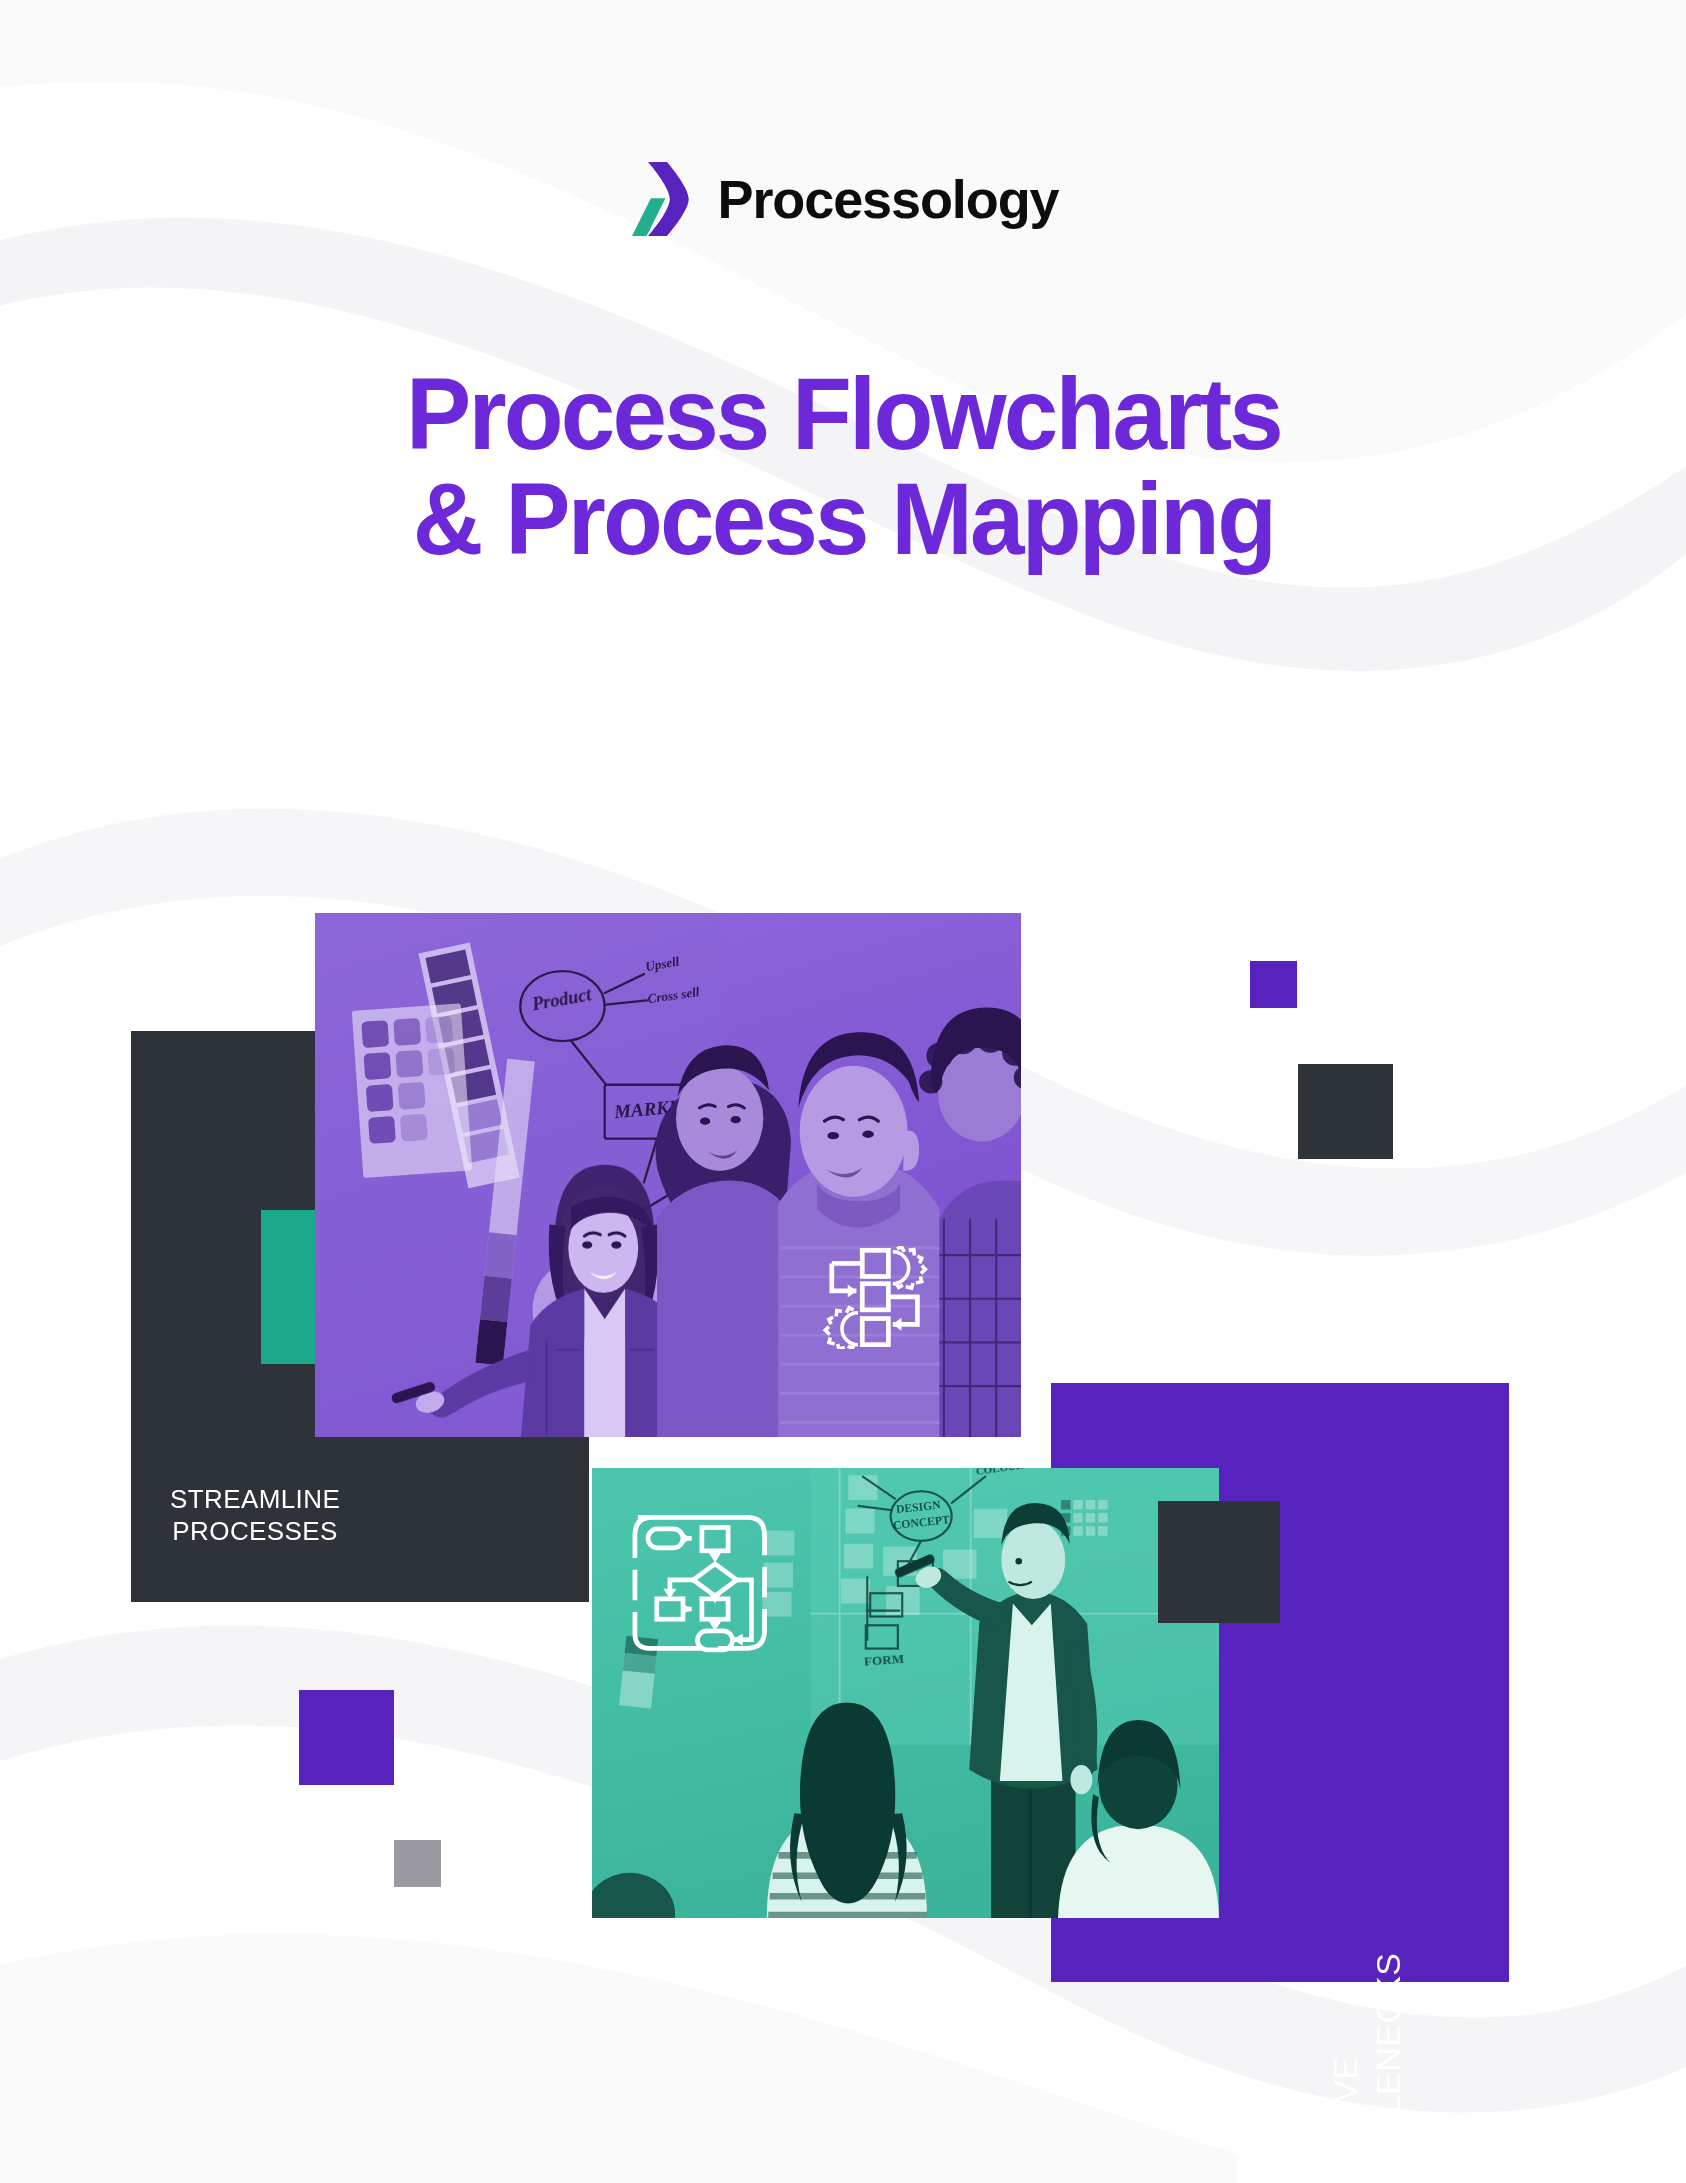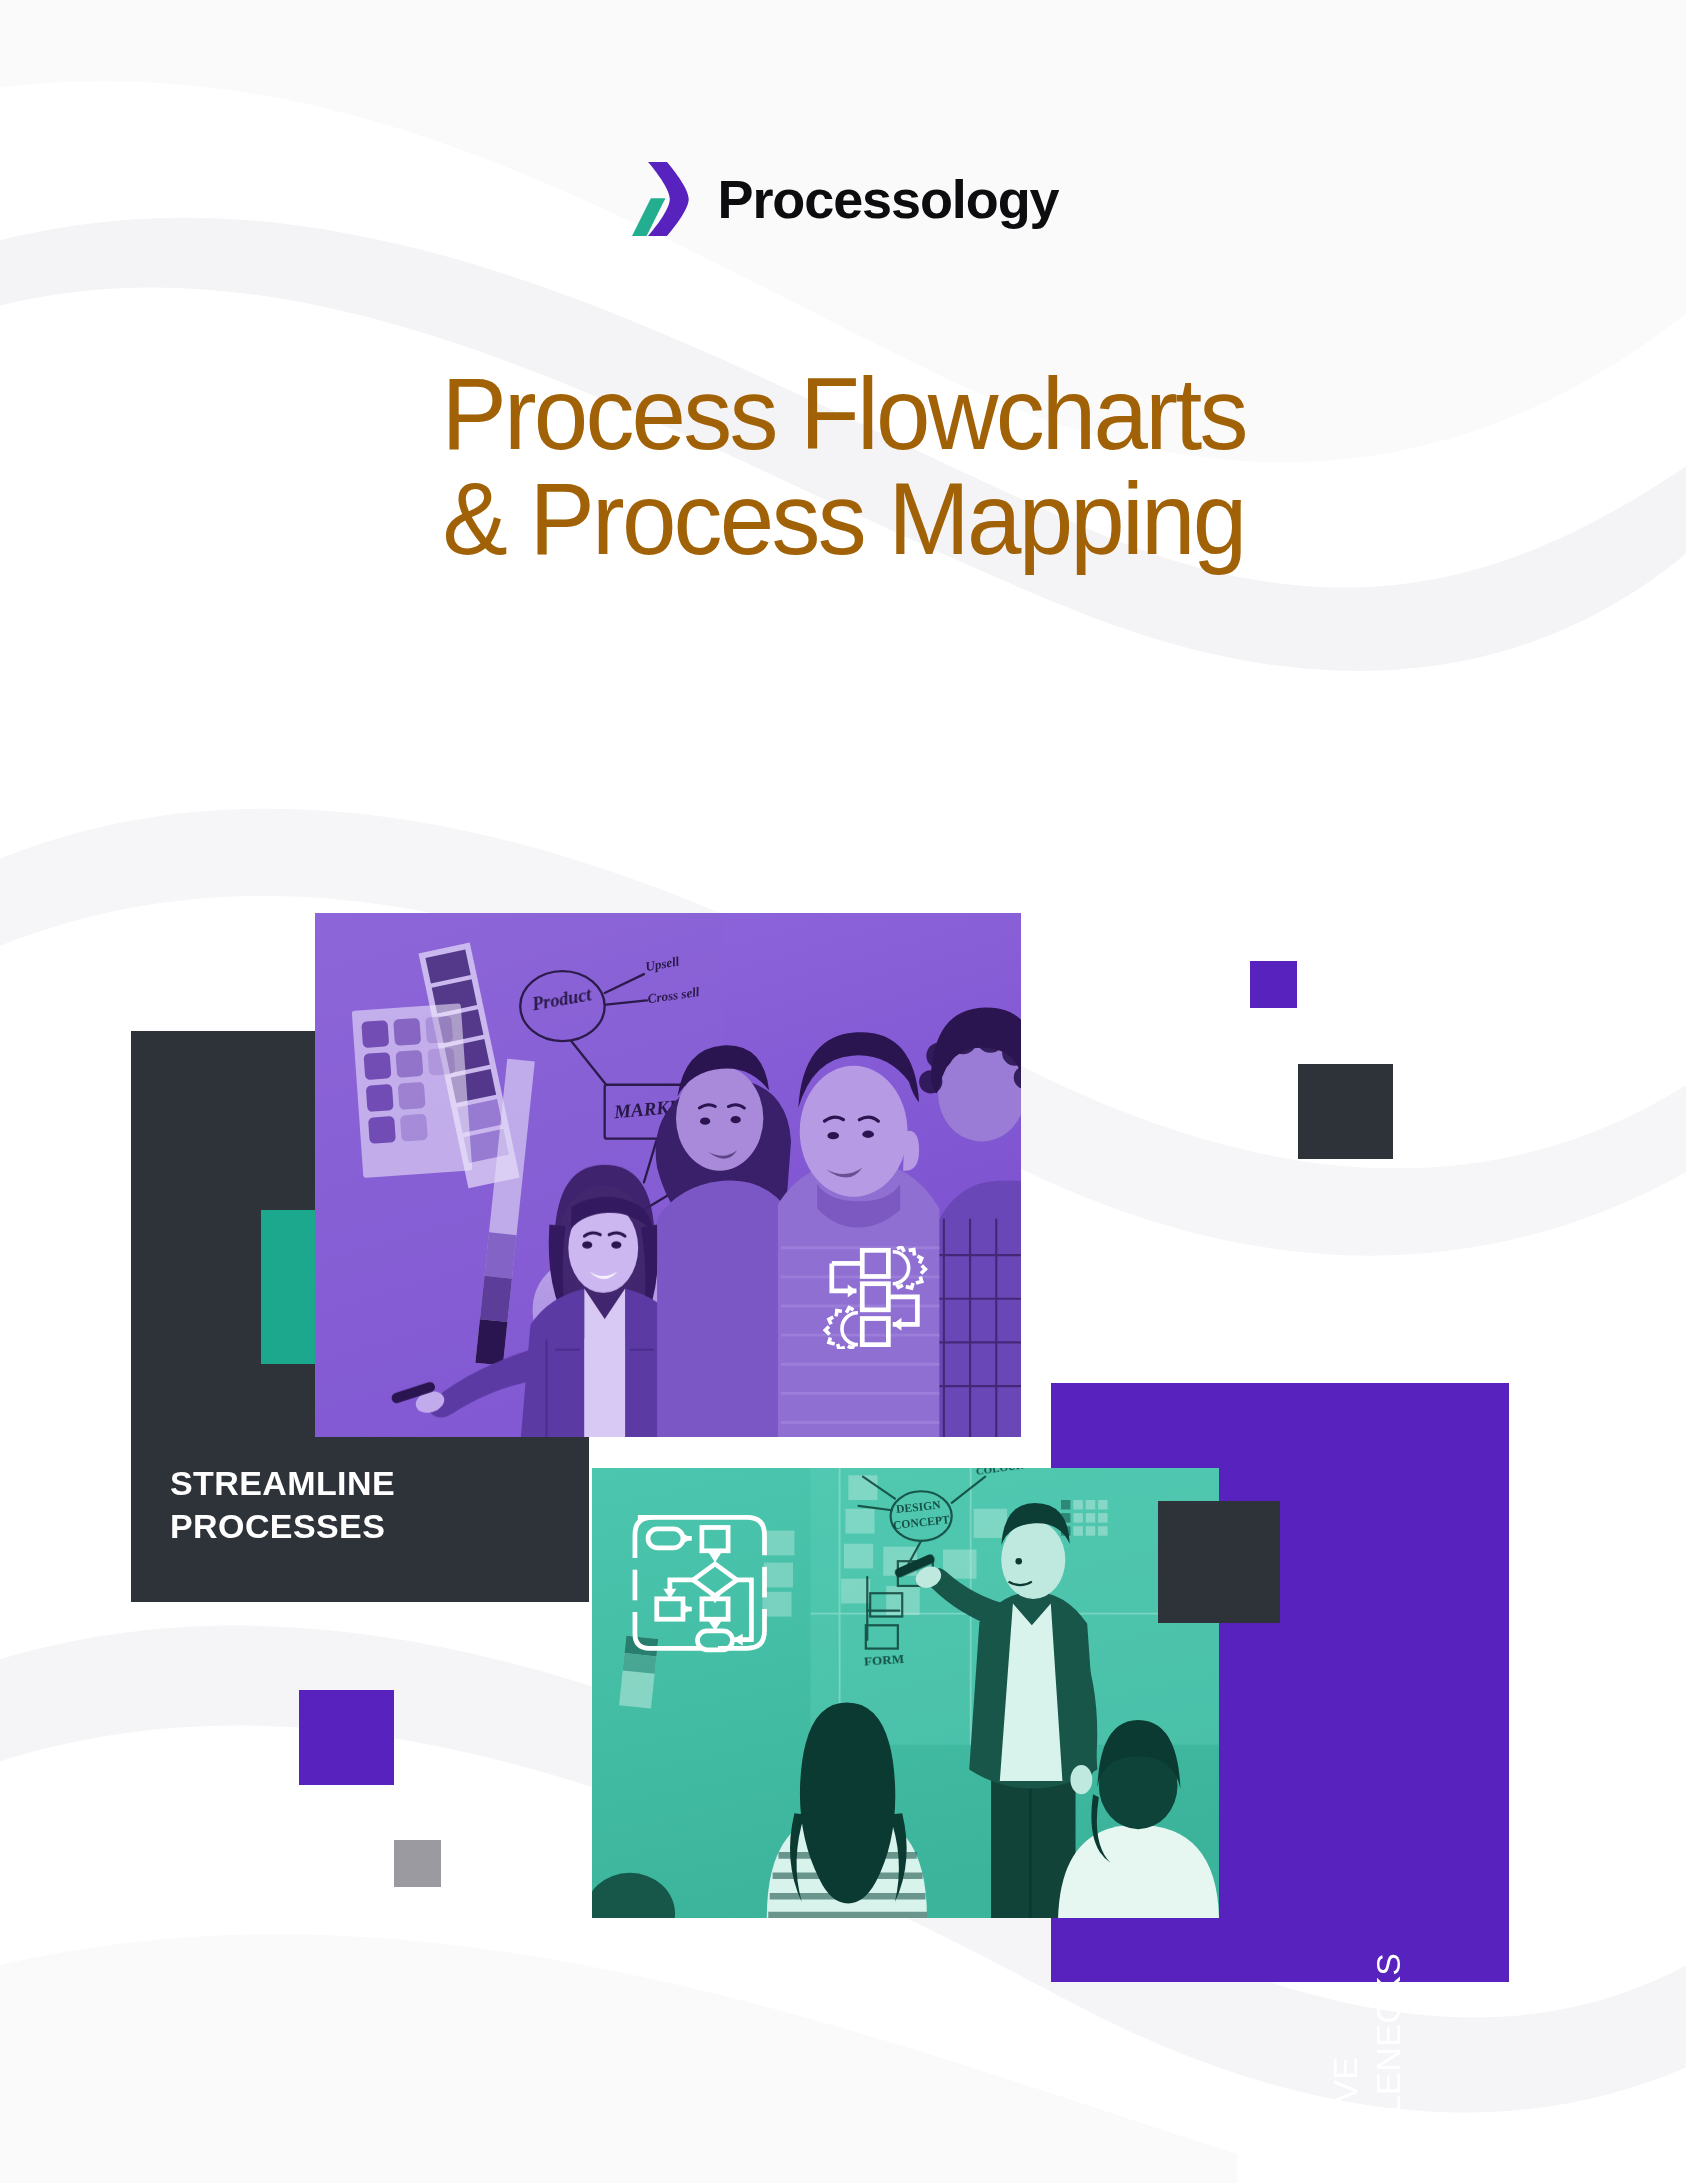--- a/index.html
+++ b/index.html
@@ -23,44 +23,44 @@
   #logo-mark{ width:70px; height:80px; flex:0 0 auto; }
   #logo-text{
     font-size:54px; font-weight:700; letter-spacing:-1.1px;
     color:#0d0d0f; line-height:1; white-space:nowrap;text-align:right;
   }
 
   
   #headline{
     position:absolute; top:362px; left:0; width:100%;
     text-align:center; z-index:5;
-    color:#a16207;
-    font-weight:400;
+    color:#6d28d9;
+    font-weight:700;
     font-size:102px;
     line-height:1.03;
     letter-spacing:-2.9px;
     font-stretch:condensed;
   }
   #headline .l{ display:block; white-space:nowrap; transform:scaleX(0.96); }
 
   
   #collage{ position:absolute; inset:0; z-index:2; }
   .blk{ position:absolute; }
 
   
   #dark-panel{
     left:131px; top:1031px; width:458px; height:571px;
     background:#2E3239;
     z-index:3;
   }
   #streamline-label{
     position:absolute; left:39px; bottom:54px;
-    color:#ffffff; font-size:34px; line-height:1.26;
-    font-weight:700; letter-spacing:0.4px;
-    text-transform:uppercase; white-space:pre-line;
+    color:#ffffff; font-size:26px; line-height:1.26;
+    font-weight:400; letter-spacing:0.4px;
+    text-transform:uppercase; white-space:pre-line;text-align:center;
   }
 
   
   #purple-panel{
     left:1051px; top:1383px; width:458px; height:599px;
     background:#5722BE;
     z-index:3;
   }
   #bottlenecks-label{
     position:absolute;

